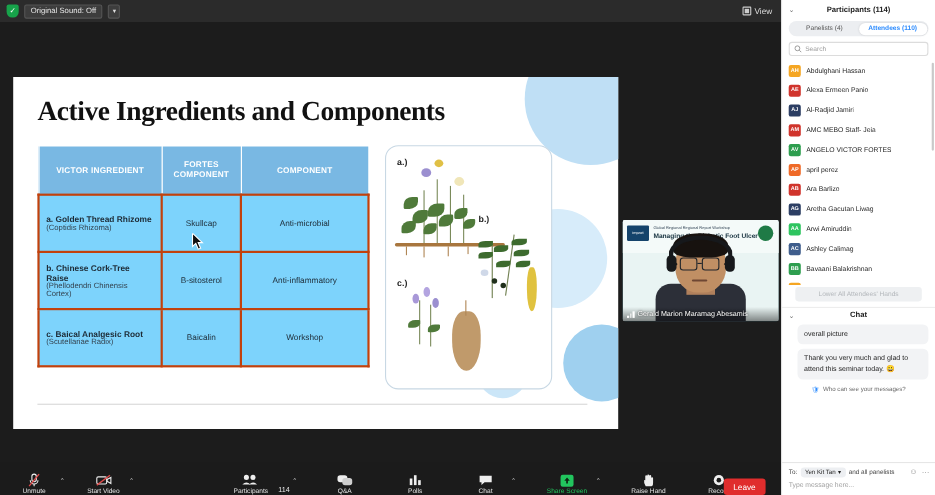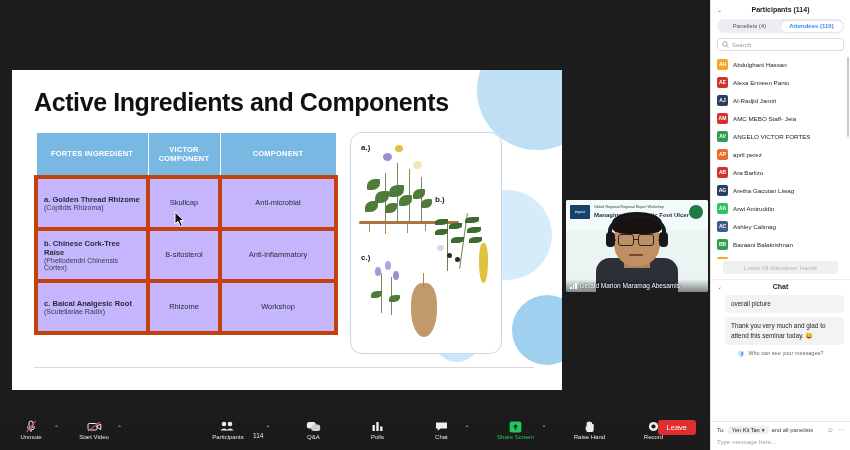--- a/index.html
+++ b/index.html
@@ -47,36 +47,36 @@
   }
   .blob { position: absolute; border-radius: 50%; background: #cfe6f7; }
   .b1 { width: 120px; height: 120px; right: -35px; top: -40px; background: #bfdff5; }
   .b2 { width: 90px; height: 90px; right: 10px; top: 120px; background: #d7ecfa; }
   .b3 { width: 70px; height: 70px; right: -20px; top: 225px; background: #9fd0ef; }
   .b4 { width: 46px; height: 46px; right: 82px; top: 246px; background: #cbe6f8; }
 
   .slide-title {
     position: absolute; left: 22px; top: 18px;
     font-size: 25px; font-weight: bold; color: #111; letter-spacing: -0.4px;
-    font-family: Liberation Sans, sans-serif;
+    font-family: Liberation Serif, serif;
   }
   .slide-rule { position: absolute; left: 22px; bottom: 22px; width: 500px; height: 1px; background: #d8d8d8; }
 
   table.ingredients {
     position: absolute; left: 22px; top: 62px; width: 300px;
     border-collapse: collapse; table-layout: fixed;
   }
   table.ingredients th {
     background: #79b8e3; color: #fff; font-size: 7.5px; font-weight: bold;
     letter-spacing: .2px; text-align: center; padding: 10px 2px; height: 44px;
     border: 1px solid #ffffff; vertical-align: middle;
   }
   table.ingredients td {
-    background: #c4b5fd; font-size: 7.5px; color: #1d2b36;
-    border: 4px solid #c2410c; height: 52px; vertical-align: middle; padding: 4px 6px;
+    background: #7dd3fc; font-size: 7.5px; color: #1d2b36;
+    border: 2px solid #c2410c; height: 52px; vertical-align: middle; padding: 4px 6px;
   }
   td.c-ing { text-align: left; }
   td.c-ing .nm { font-weight: bold; font-size: 7.6px; display: block; }
   td.c-ing .sci { font-size: 7px; color: #33424f; display: block; }
   td.c-comp, td.c-act { text-align: center; font-size: 9px; }
   col.w1 { width: 112px; } col.w2 { width: 72px; } col.w3 { width: 116px; }
 
   
   .figure {
     position: absolute; left: 338px; top: 62px; width: 152px; height: 222px;
@@ -121,21 +121,21 @@
   .sig i { display: block; width: 1.5px; background: #fff; }
   .vid-name { color: #fff; font-size: 6.5px; white-space: nowrap; text-shadow: 0 0 2px #000; }
 
   
   .cursor { position: absolute; left: 174px; top: 192px; width: 0; height: 0; }
   .cursor svg { position: absolute; left: 0; top: 0; }
 
   
   .toolbar {
     position: absolute; left: 0; bottom: 0; width: 710px; height: 30px;
-    background: #1b1b1b; display: flex; align-items: flex-start;
+    background: #1b1b1b; display: flex; align-items: flex-end;
   }
   .tb-left { display: flex; align-items: center; gap: 14px; padding-left: 10px; }
   .tb-center { position: absolute; left: 205px; display: flex; align-items: center; gap: 22px; }
   .tb-item { display: flex; flex-direction: column; align-items: center; gap: 1px; width: 42px; }
   .tb-item .lbl { color: #e6e6e6; font-size: 6px; white-space: nowrap; }
   .tb-item.green .lbl { color: #22c55e; }
   .tb-ico { height: 13px; display: flex; align-items: center; justify-content: center; }
   .tb-row { display: flex; align-items: flex-end; gap: 2px; }
   .caret { color: #d0d0d0; font-size: 6px; padding-bottom: 9px; }
   .badge-count { color: #e6e6e6; font-size: 6.5px; padding-bottom: 1px; }
@@ -178,41 +178,50 @@
   .comp-icons { margin-left: auto; display: flex; gap: 4px; color: #8a8a8a; font-size: 7px; }
   .comp-input { margin-top: 4px; font-size: 6.2px; color: #a0a0a0; }
 </style>
 </head>
 <body>
 
 <div class="app">
 
   <div class="stage-wrap">
 
+    <div class="topbar">
+      <span class="shield">✓</span>
+      <span class="orig-sound">Original Sound: Off</span>
+      <span class="orig-caret">▾</span>
+      <span class="view-btn">
+        <span class="view-ico"></span>
+        <span>View</span>
+      </span>
+    </div>
 
     <div class="stage">
 
       <div class="slide">
         <div class="blob b1"></div>
         <div class="blob b2"></div>
         <div class="blob b3"></div>
         <div class="blob b4"></div>
 
         <div class="slide-title">Active Ingredients and Components</div>
 
         <table class="ingredients">
           <colgroup>
               <col class="w1">
               <col class="w2">
               <col class="w3">
             </colgroup>
           <thead>
             <tr>
-              <th>FORTES INGREDIENT</th>
-              <th>VICTOR COMPONENT</th>
+              <th>VICTOR INGREDIENT</th>
+              <th>FORTES COMPONENT</th>
               <th>COMPONENT</th>
             </tr>
           </thead>
           <tbody>
             <tr>
               <td class="c-ing">
                 <span class="nm">a.  Golden Thread Rhizome</span>
                 <span class="sci">(Coptidis Rhizoma)</span>
               </td>
               <td class="c-comp">Skullcap</td>
@@ -224,21 +233,21 @@
                 <span class="sci">(Phellodendri Chinensis Cortex)</span>
               </td>
               <td class="c-comp">B-sitosterol</td>
               <td class="c-act">Anti-inflammatory</td>
             </tr>
             <tr>
               <td class="c-ing">
                 <span class="nm">c.  Baical Analgesic Root</span>
                 <span class="sci">(Scutellariae Radix)</span>
               </td>
-              <td class="c-comp">Rhizome</td>
+              <td class="c-comp">Baicalin</td>
               <td class="c-act">Workshop</td>
             </tr>
           </tbody>
         </table>
 
         <div class="figure">
           <span class="fig-label lab-a">a.)</span>
           <span class="fig-label lab-b">b.)</span>
           <span class="fig-label lab-c">c.)</span>
 

